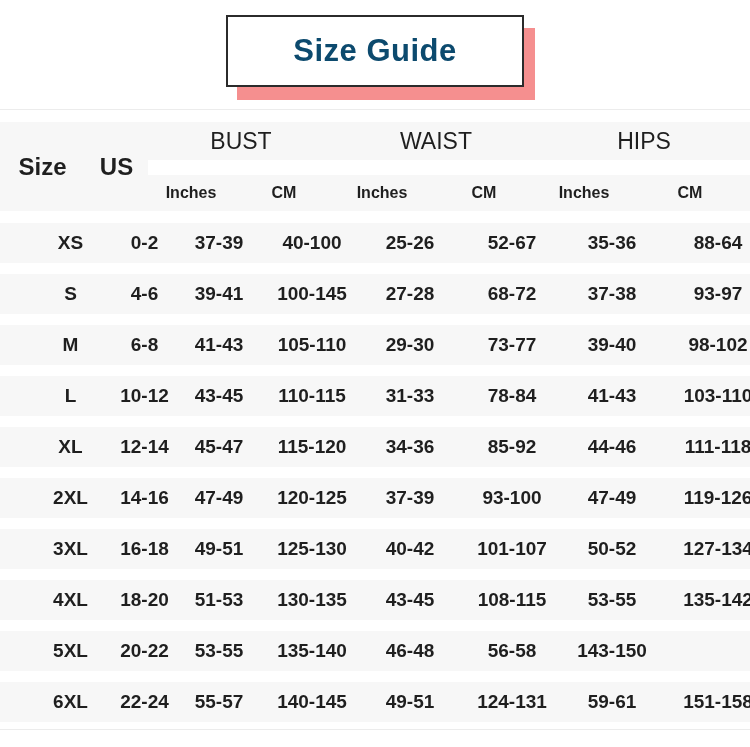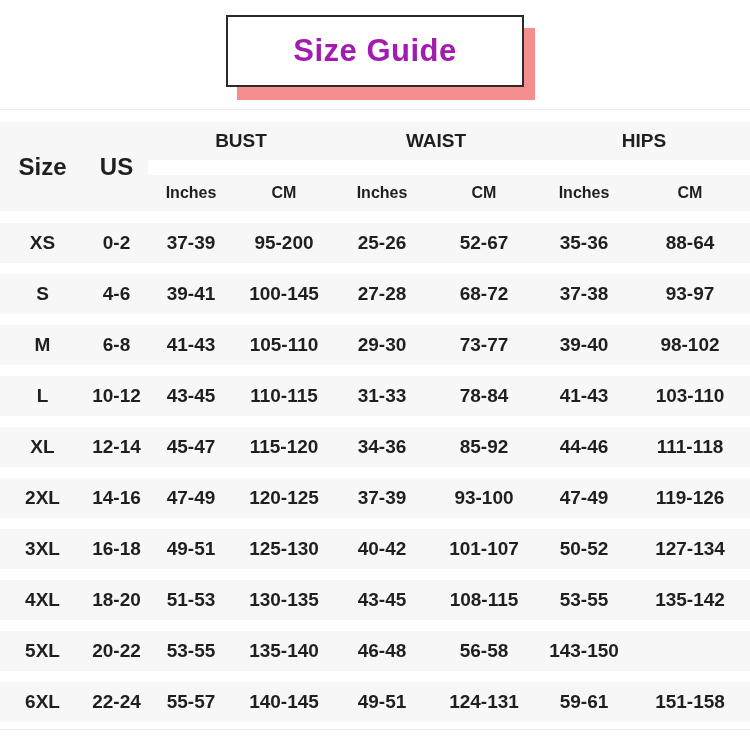--- a/index.html
+++ b/index.html
@@ -13,21 +13,21 @@
   html,body{width:750px;height:747px;background:#ffffff;overflow:hidden;}
   body{font-family:"Liberation Sans","DejaVu Sans",sans-serif;color:var(--text-color);}
 
   .page{width:750px;height:747px;position:relative;}
 
   
   .title-wrap{position:relative;width:298px;height:72px;margin:15px auto 0 auto;}
   .title-shadow{position:absolute;left:11px;top:13px;width:298px;height:72px;background:var(--accent-pink);}
   .title-box{position:absolute;left:0;top:0;width:298px;height:72px;background:#ffffff;
              border:2px solid var(--border-dark);display:flex;align-items:center;justify-content:center;}
-  .title-box span{font-size:31px;font-weight:700;letter-spacing:0.5px;color:#a21caf;}
+  .title-box span{font-size:31px;font-weight:700;letter-spacing:0.5px;color:#0c4a6e;}
 
   
   .hairline{height:1px;background:var(--hairline);width:750px;}
   .hairline.top{margin-top:22px;}
   .hairline.bottom{margin-top:7px;}
 
   
   .thead, .data-row{
     display:grid;
     grid-template-columns:85px 63px 86px 100px 96px 108px 92px 120px;
@@ -37,36 +37,37 @@
   .thead{
     margin-top:12px;
     height:89px;
     background:var(--band-gray);
     grid-template-rows:38px 15px 36px;
   }
   .cell{display:flex;align-items:center;justify-content:center;text-align:center;}
   .corner{font-size:24px;font-weight:700;}
   .size-h{grid-column:1;grid-row:1/4;}
   .us-h{grid-column:2;grid-row:1/4;text-align:center;}
-  .group{font-size:19px;font-weight:700;grid-row:1;}
+  .group{font-size:23px;font-weight:400;grid-row:1;}
   .g-bust{grid-column:3/span 2;}
   .g-waist{grid-column:5/span 2;}
   .g-hips{grid-column:7/span 2;}
   .strip{grid-column:3/-1;grid-row:2;background:#ffffff;}
   .unit{font-size:16px;font-weight:700;grid-row:3;}
   .u1{grid-column:3;} .u2{grid-column:4;} .u3{grid-column:5;}
   .u4{grid-column:6;} .u5{grid-column:7;} .u6{grid-column:8;}
 
   
   .rows{margin-top:12px;}
   .data-row{
     height:40px;
     margin-bottom:11px;
     background:var(--band-gray);
     align-items:center;
+    padding-left:28px;
   }
   .data-row:last-child{margin-bottom:6px;}
   .data-row .cell{font-size:19px;font-weight:700;color:var(--text-color);}
 </style>
 </head>
 <body>
 
 <div class="page">
 
   <div class="title-wrap">
@@ -92,21 +93,21 @@
     <div class="cell unit u5">Inches</div>
     <div class="cell unit u6">CM</div>
   </div>
 
   <div class="rows">
 
     <div class="data-row">
       <div class="cell">XS</div>
       <div class="cell">0-2</div>
       <div class="cell">37-39</div>
-      <div class="cell">95-200</div>
+      <div class="cell">40-100</div>
       <div class="cell">25-26</div>
       <div class="cell">52-67</div>
       <div class="cell">35-36</div>
       <div class="cell">88-64</div>
     </div>
 
     <div class="data-row">
       <div class="cell">S</div>
       <div class="cell">4-6</div>
       <div class="cell">39-41</div>

